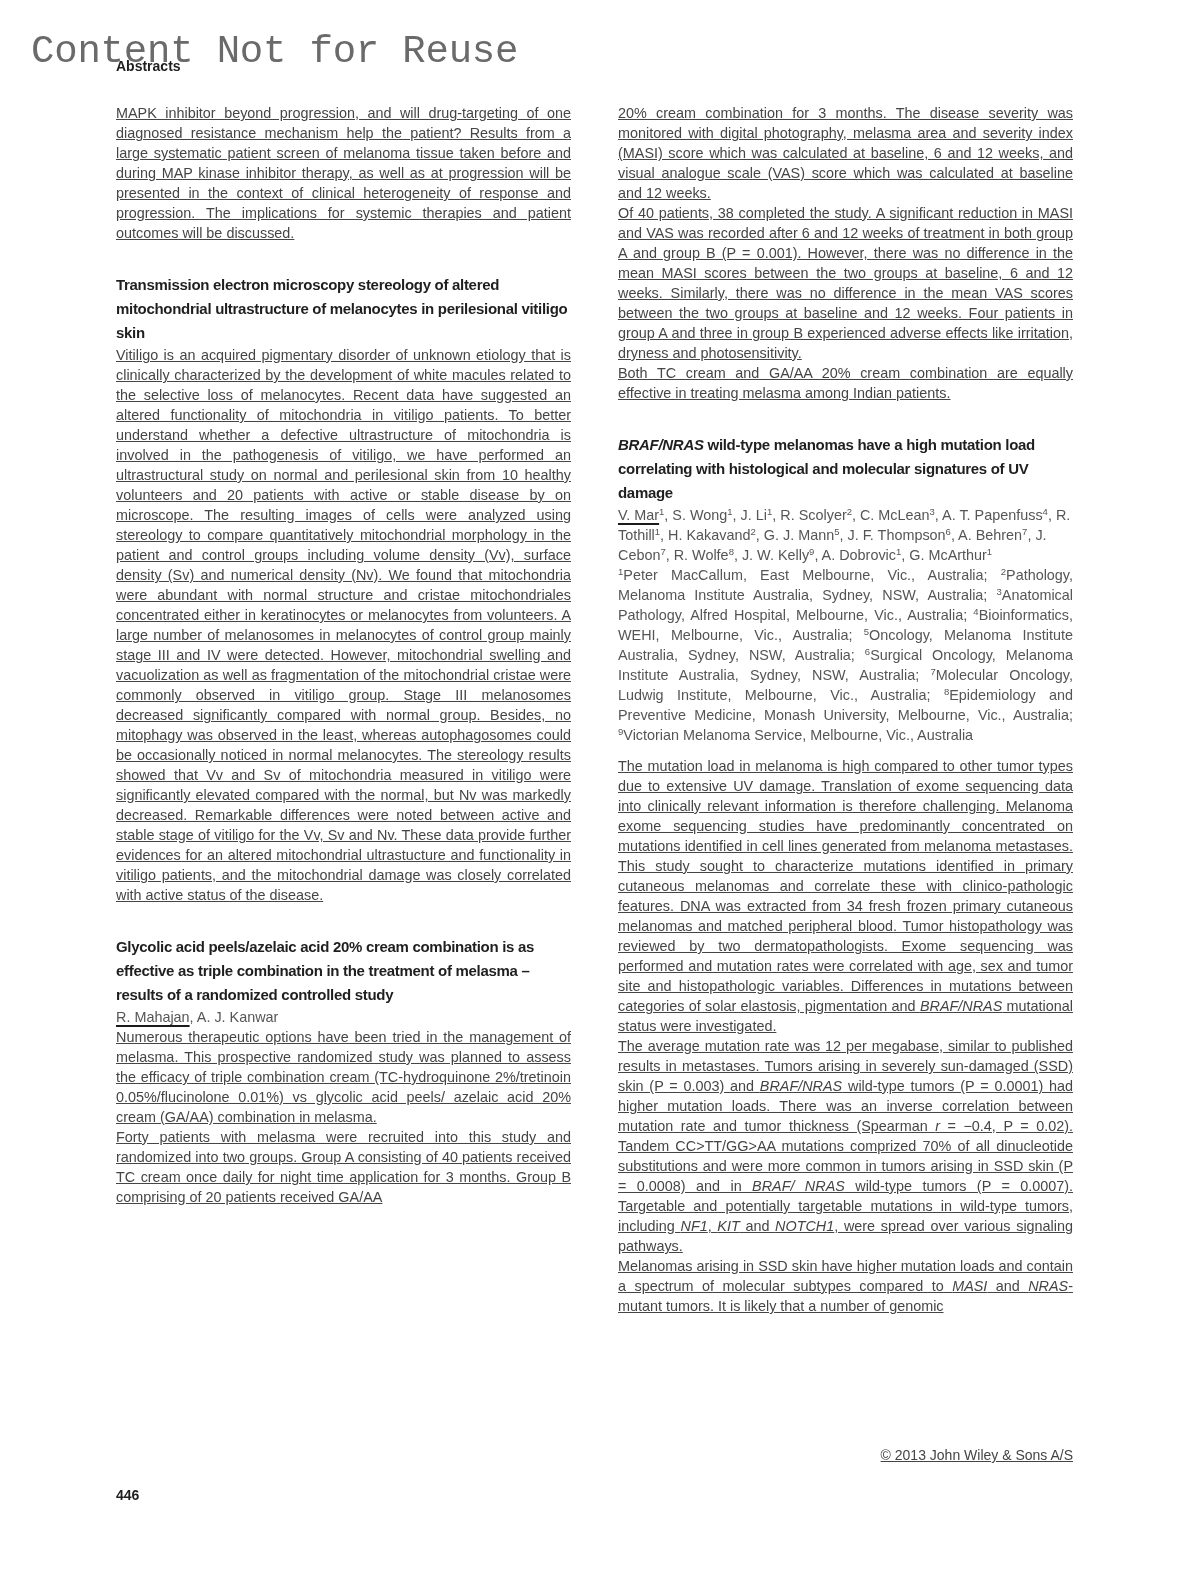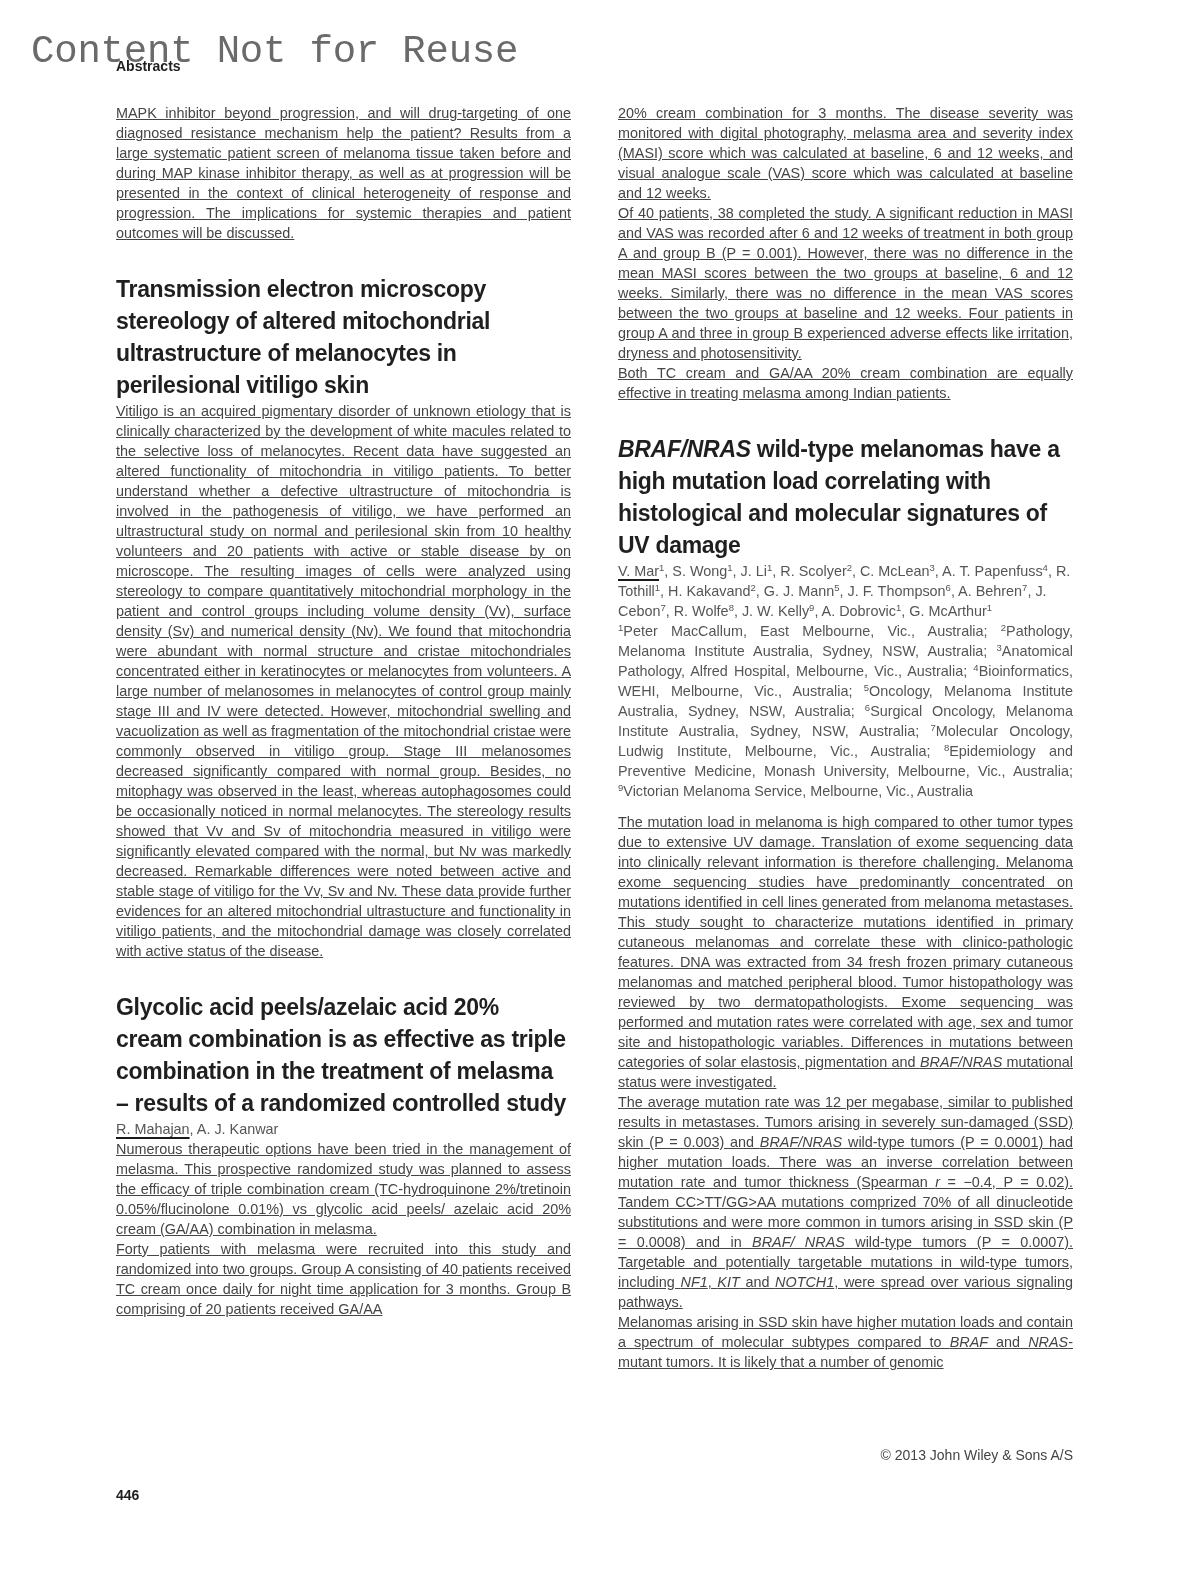--- a/index.html
+++ b/index.html
@@ -4,30 +4,30 @@
   <style>
     html, body { margin: 0; padding: 0; background: #ffffff; }
     body { width: 1200px; height: 1578px; position: relative; overflow: hidden; font-family: "Liberation Sans", sans-serif; color: #3a3a3a; }
     .watermark { position: absolute; left: 31px; top: 30px; font-size: 39px; color: #6a6a6a; font-family: Liberation Mono, monospace; letter-spacing: -0.2px; white-space: nowrap; }
     .running-head { position: absolute; left: 116px; top: 58px; font-size: 14px; font-weight: bold; color: #1e1e1e; font-family: "Liberation Sans", sans-serif; }
     .col { position: absolute; top: 103px; width: 455px; font-size: 14.4px; line-height: 20px; }
     .col-left { left: 116px; }
     .col-right { left: 618px; }
     p.body { margin: 0; text-align: justify; color: #454545; text-decoration: underline; }
     .abstract { margin-top: 0; }
-    .title { margin: 0; font-family: "Liberation Sans", sans-serif; font-weight: bold; font-size: 23px; line-height: 32px; color: #1f1f1f; letter-spacing: -0.3px; transform-origin: left; }
+    .title { margin: 0; font-family: "Liberation Sans", sans-serif; font-weight: bold; font-size: 15px; line-height: 24px; color: #1f1f1f; letter-spacing: -0.3px; transform-origin: left; }
     .authors, .affil { margin: 0; color: #555; }
     .affil { margin-bottom: 11px; }
     .affil.justified { text-align: justify; }
     .presenter { text-decoration: underline; text-decoration-thickness: 2px; text-underline-offset: 3px; text-decoration-color: #1a1a1a; }
     sup { font-size: 9.5px; line-height: 0; vertical-align: 5px; }
     i { font-style: italic; }
     .gap-l { height: 30px; }
     .footer-page { position: absolute; left: 116px; top: 1487px; font-size: 14px; font-weight: bold; color: #1e1e1e; }
-    .footer-copy { position: absolute; left: 818px; top: 1447px; width: 255px; text-align: right; font-size: 14px; color: #444; white-space: nowrap; }
+    .footer-copy { position: absolute; left: 818px; top: 1447px; width: 255px; text-align: right; font-size: 14px; color: #444; white-space: nowrap; text-decoration: underline; }
   </style>
 </head>
 <body>
 
 <div class="watermark">Content Not for Reuse</div>
 <div class="running-head">Abstracts</div>
 
 <div class="col col-left">
   <p class="body">MAPK inhibitor beyond progression, and will drug-targeting of one diagnosed resistance mechanism help the patient? Results from a large systematic patient screen of melanoma tissue taken before and during MAP kinase inhibitor therapy, as well as at progression will be presented in the context of clinical heterogeneity of response and progression. The implications for systemic therapies and patient outcomes will be discussed.</p>
 
@@ -55,18 +55,18 @@
 
   <div class="gap-l"></div>
 
   <section class="abstract">
     <h2 class="title"><i>BRAF/NRAS</i><span> wild-type melanomas have a high mutation load correlating with histological and molecular signatures of UV damage</span></h2>
     <p class="authors" id="authors-3"><span class="presenter">V. Mar</span><sup>1</sup>, <span>S. Wong</span><sup>1</sup>, <span>J. Li</span><sup>1</sup>, <span>R. Scolyer</span><sup>2</sup>, <span>C. McLean</span><sup>3</sup>, <span>A. T. Papenfuss</span><sup>4</sup>, <span>R. Tothill</span><sup>1</sup>, <span>H. Kakavand</span><sup>2</sup>, <span>G. J. Mann</span><sup>5</sup>, <span>J. F. Thompson</span><sup>6</sup>, <span>A. Behren</span><sup>7</sup>, <span>J. Cebon</span><sup>7</sup>, <span>R. Wolfe</span><sup>8</sup>, <span>J. W. Kelly</span><sup>9</sup>, <span>A. Dobrovic</span><sup>1</sup>, <span>G. McArthur</span><sup>1</sup></p>
     <p class="affil justified" id="affils-3"><sup>1</sup><span>Peter MacCallum, East Melbourne, Vic., Australia;</span> <sup>2</sup><span>Pathology, Melanoma Institute Australia, Sydney, NSW, Australia;</span> <sup>3</sup><span>Anatomical Pathology, Alfred Hospital, Melbourne, Vic., Australia;</span> <sup>4</sup><span>Bioinformatics, WEHI, Melbourne, Vic., Australia;</span> <sup>5</sup><span>Oncology, Melanoma Institute Australia, Sydney, NSW, Australia;</span> <sup>6</sup><span>Surgical Oncology, Melanoma Institute Australia, Sydney, NSW, Australia;</span> <sup>7</sup><span>Molecular Oncology, Ludwig Institute, Melbourne, Vic., Australia;</span> <sup>8</sup><span>Epidemiology and Preventive Medicine, Monash University, Melbourne, Vic., Australia;</span> <sup>9</sup><span>Victorian Melanoma Service, Melbourne, Vic., Australia</span></p>
 
     <p class="body"><span>The mutation load in melanoma is high compared to other tumor types due to extensive UV damage. Translation of exome sequencing data into clinically relevant information is therefore challenging. Melanoma exome sequencing studies have predominantly concentrated on mutations identified in cell lines generated from melanoma metastases. This study sought to characterize mutations identified in primary cutaneous melanomas and correlate these with clinico-pathologic features. DNA was extracted from 34 fresh frozen primary cutaneous melanomas and matched peripheral blood. Tumor histopathology was reviewed by two dermatopathologists. Exome sequencing was performed and mutation rates were correlated with age, sex and tumor site and histopathologic variables. Differences in mutations between categories of solar elastosis, pigmentation and </span><i>BRAF/NRAS</i><span> mutational status were investigated.</span></p>
     <p class="body"><span>The average mutation rate was 12 per megabase, similar to published results in metastases. Tumors arising in severely sun-damaged (SSD) skin (P = 0.003) and </span><i>BRAF/NRAS</i><span> wild-type tumors (P = 0.0001) had higher mutation loads. There was an inverse correlation between mutation rate and tumor thickness (Spearman </span><i>r</i><span> = −0.4, P = 0.02). Tandem CC&gt;TT/GG&gt;AA mutations comprized 70% of all dinucleotide substitutions and were more common in tumors arising in SSD skin (P = 0.0008) and in </span><i>BRAF/ NRAS</i><span> wild-type tumors (P = 0.0007). Targetable and potentially targetable mutations in wild-type tumors, including </span><i>NF1</i><span>, </span><i>KIT</i><span> and </span><i>NOTCH1</i><span>, were spread over various signaling pathways.</span></p>
-    <p class="body"><span>Melanomas arising in SSD skin have higher mutation loads and contain a spectrum of molecular subtypes compared to </span><i>BRAF</i><span> and </span><i>NRAS</i><span>-mutant tumors. It is likely that a number of genomic</span></p>
+    <p class="body"><span>Melanomas arising in SSD skin have higher mutation loads and contain a spectrum of molecular subtypes compared to </span><i>MASI</i><span> and </span><i>NRAS</i><span>-mutant tumors. It is likely that a number of genomic</span></p>
   </section>
 </div>
 
 <div class="footer-page">446</div>
 <div class="footer-copy">© 2013 John Wiley &amp; Sons A/S</div>
 
 </body></html>

